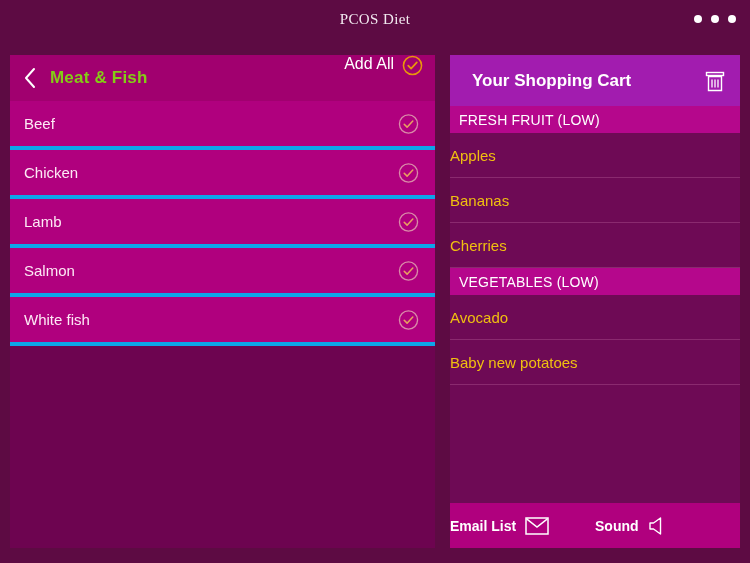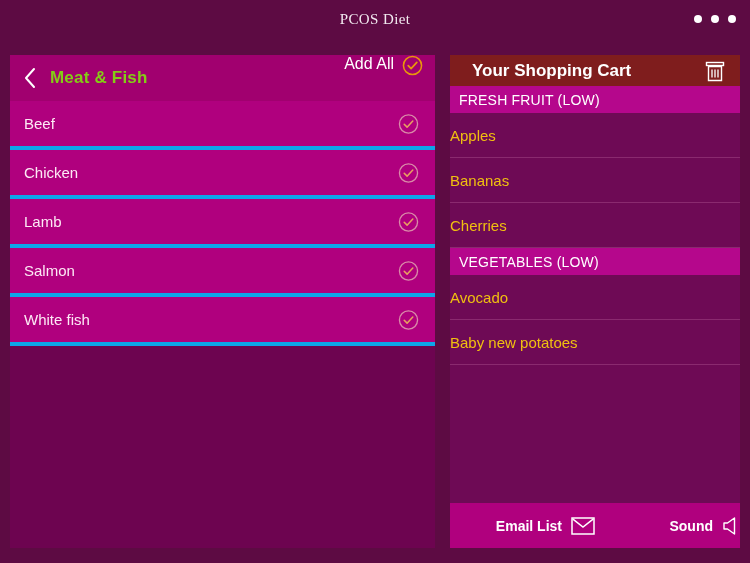--- a/index.html
+++ b/index.html
@@ -125,22 +125,22 @@
     position: absolute;
     right: 16px; top: 50%;
     transform: translateY(-50%);
     width: 21px; height: 21px;
     cursor: pointer;
   }
 
   
   .rp-header {
     position: relative;
-    height: 31px;
-    background: #7f1d1d;
+    height: 51px;
+    background: #a21caf;
     display: flex;
     align-items: center;
   }
   .rp-title {
     margin-left: 22px;
     font-size: 17px;
     font-weight: bold;
     color: #ffffff;
   }
   .trash-btn {
@@ -194,21 +194,21 @@
     width: 290px; height: 45px;
     background: #b0007e;
     display: flex;
     align-items: center;
   }
   .footer-btn {
     flex: 1;
     height: 27px;
     display: flex;
     align-items: center;
-    justify-content: flex-end;
+    justify-content: flex-start;
     gap: 9px;
     cursor: pointer;
   }
   .footer-btn span {
     font-size: 14px;
     font-weight: bold;
     color: #ffffff;
   }
 </style>
 </head>

